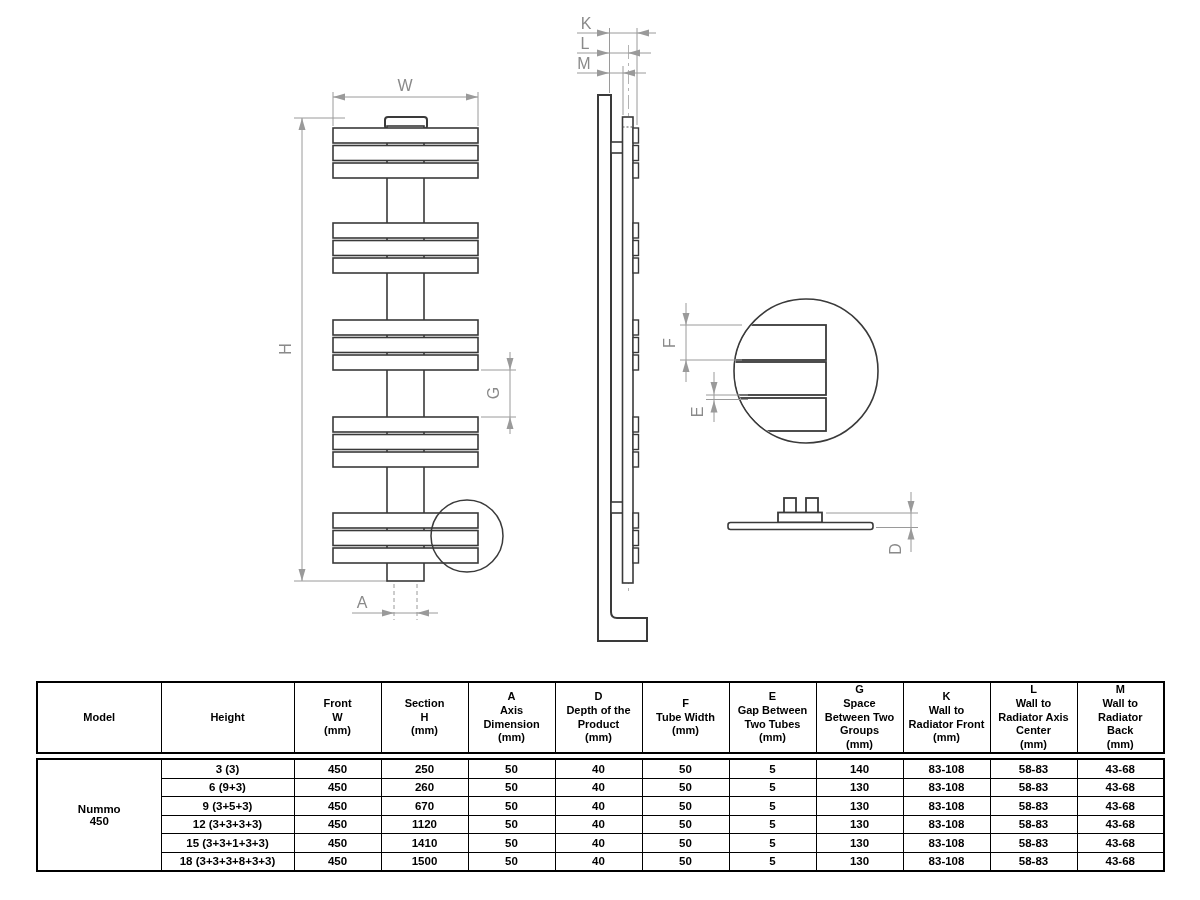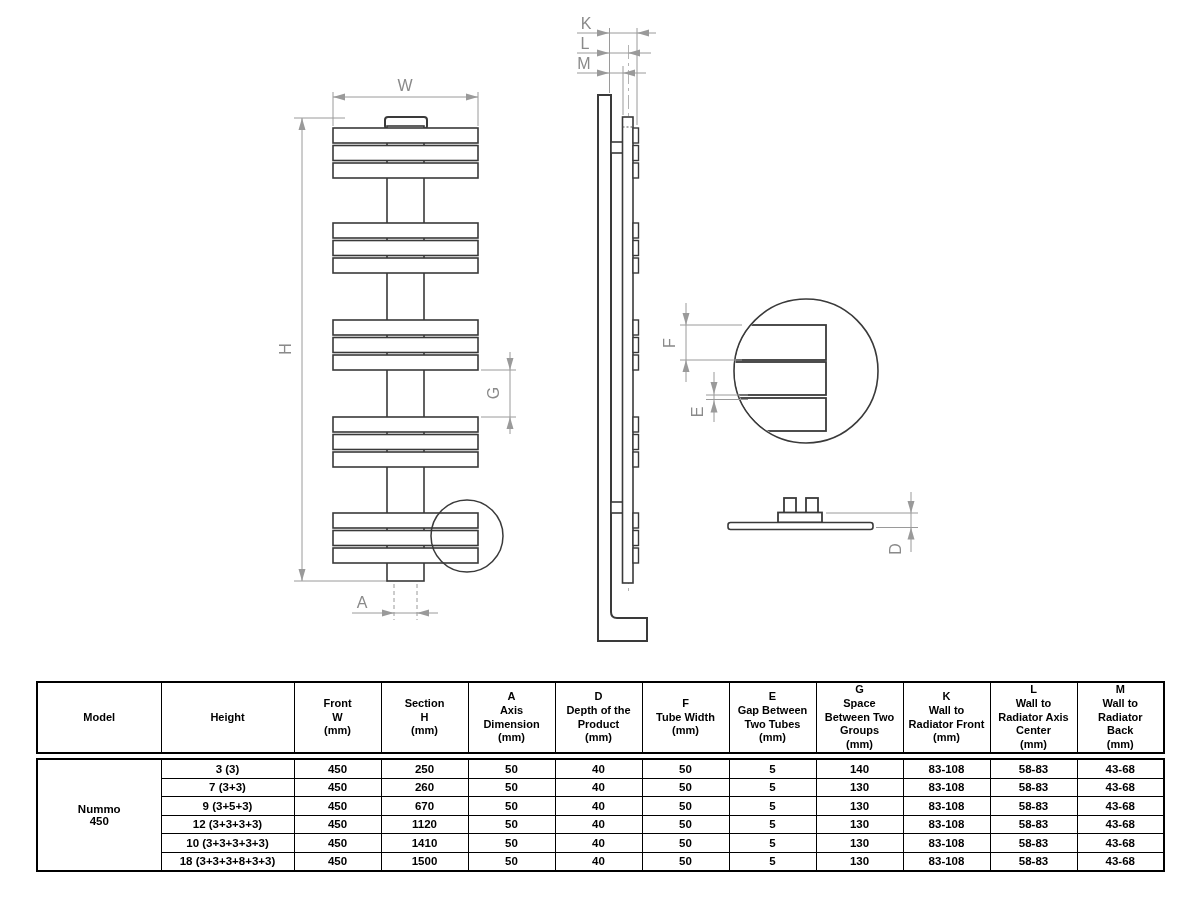--- a/index.html
+++ b/index.html
@@ -278,21 +278,21 @@
       <td>50</td>
       <td>40</td>
       <td>50</td>
       <td>5</td>
       <td>140</td>
       <td>83-108</td>
       <td>58-83</td>
       <td>43-68</td>
     </tr>
     <tr>
-      <td>7 (3+3)</td>
+      <td>6 (9+3)</td>
       <td>450</td>
       <td>260</td>
       <td>50</td>
       <td>40</td>
       <td>50</td>
       <td>5</td>
       <td>130</td>
       <td>83-108</td>
       <td>58-83</td>
       <td>43-68</td>
@@ -317,21 +317,21 @@
       <td>50</td>
       <td>40</td>
       <td>50</td>
       <td>5</td>
       <td>130</td>
       <td>83-108</td>
       <td>58-83</td>
       <td>43-68</td>
     </tr>
     <tr>
-      <td>10 (3+3+3+3+3)</td>
+      <td>15 (3+3+1+3+3)</td>
       <td>450</td>
       <td>1410</td>
       <td>50</td>
       <td>40</td>
       <td>50</td>
       <td>5</td>
       <td>130</td>
       <td>83-108</td>
       <td>58-83</td>
       <td>43-68</td>

